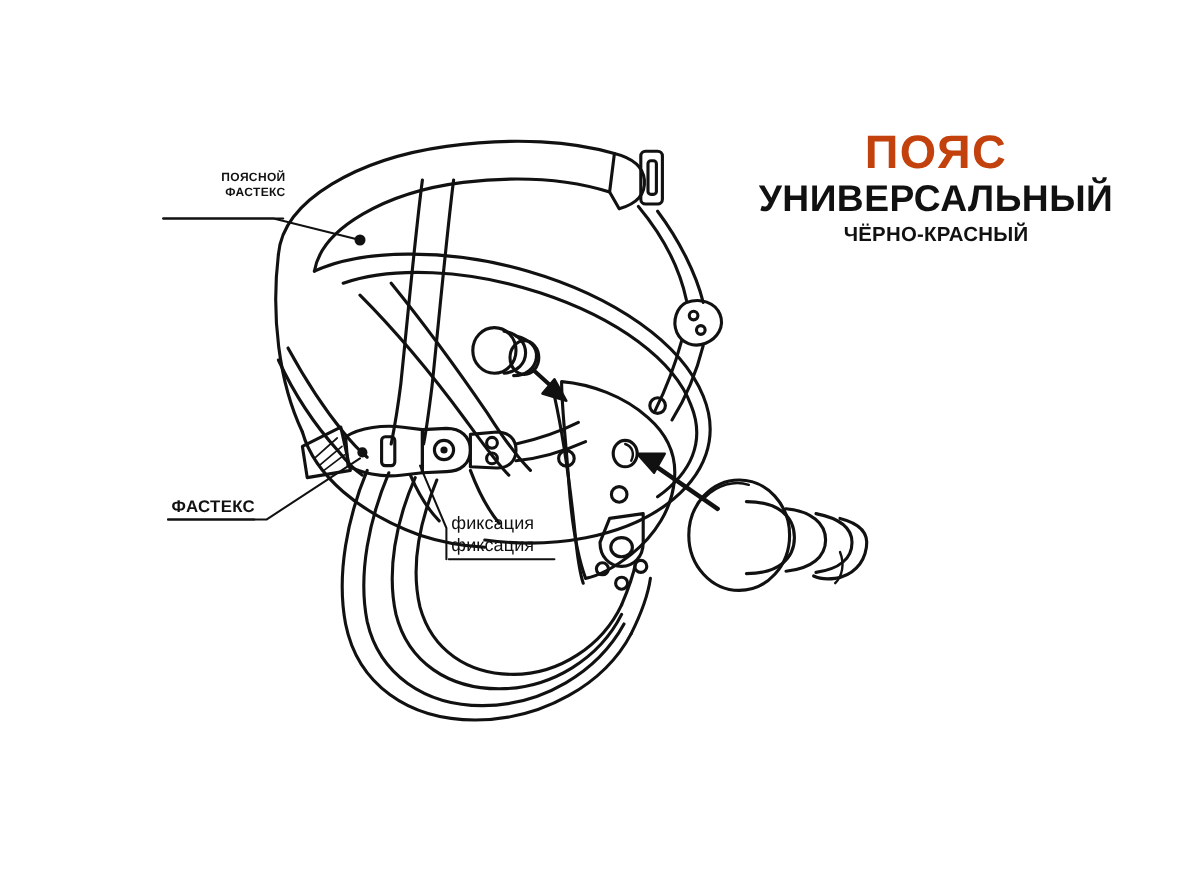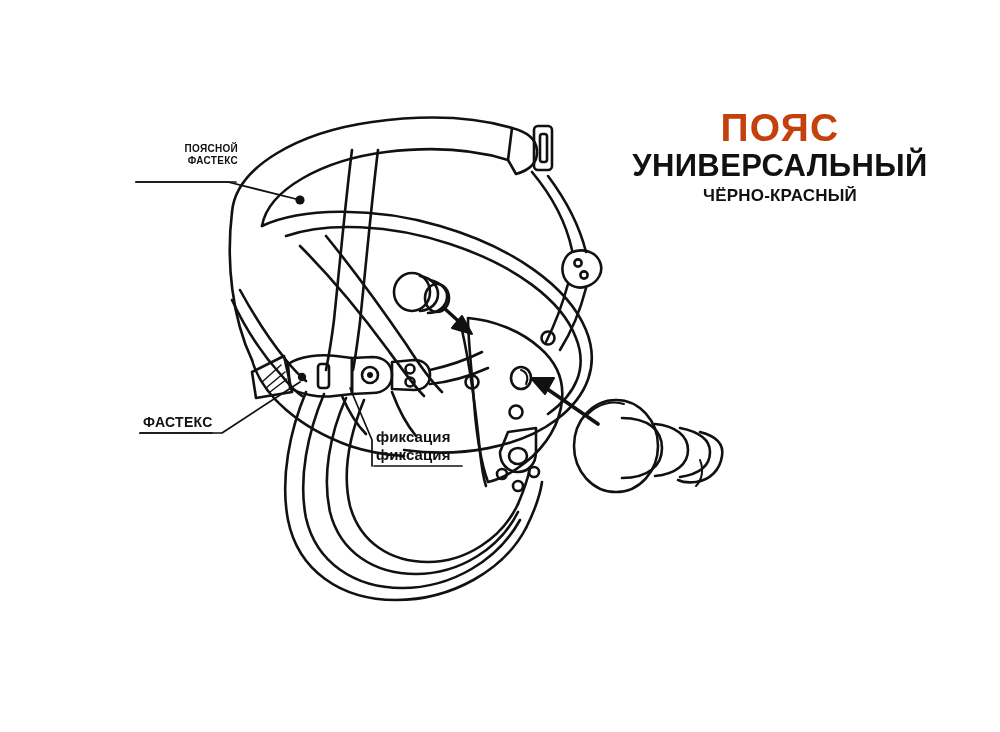--- a/index.html
+++ b/index.html
@@ -72,21 +72,21 @@
   }
   .cal-fastex {
     left: 143px; top: 414px;
     font-size: 14px;
     font-weight: 700;
     letter-spacing: 0.3px;
   }
   .cal-snaps {
     left: 376px; top: 428px;
     font-size: 15px;
-    font-weight: 700;
+    font-weight: 400;
     letter-spacing: 0.1px;
   }
   .cal-connector {
     left: 612px; top: 313px;
     font-size: 15px;
     font-weight: 700;
     letter-spacing: 0.1px;
   }
 </style>
 </head>

